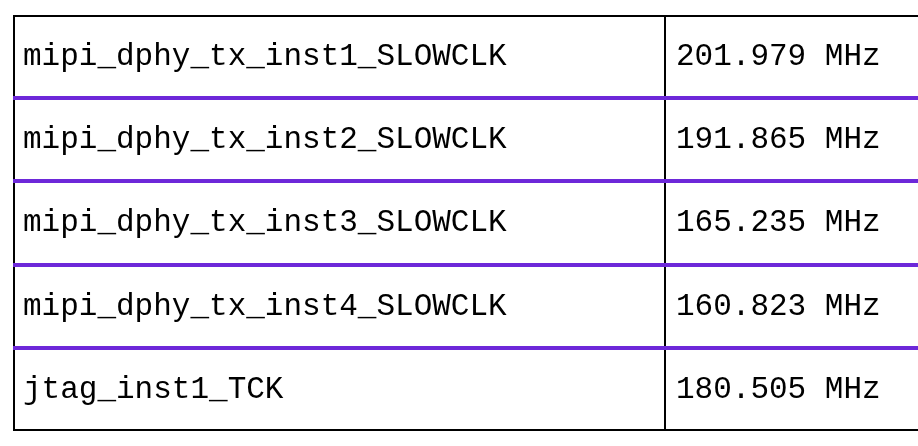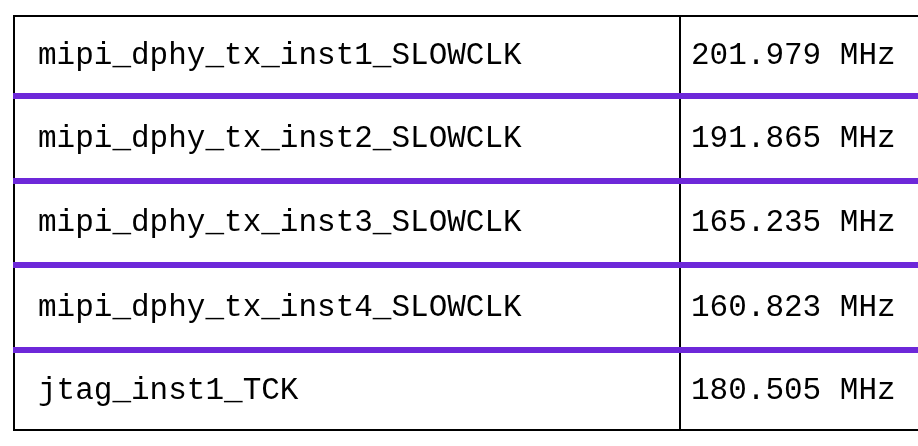--- a/index.html
+++ b/index.html
@@ -29,25 +29,25 @@
     background: #ffffff;
   }
   table.clock-table td {
     border: 2px solid #000000;
     vertical-align: middle;
     white-space: nowrap;
     overflow: hidden;
   }
   
   table.clock-table tr + tr td {
-    border-top: 6px solid #6d28d9;
+    border-top: 4px solid #6d28d9;
   }
   td.col-name {
     width: 640px;
-    padding-left: 23px;
+    padding-left: 8px;
   }
   td.col-freq {
     width: 250px;
     padding-left: 10px;
   }
 </style>
 </head>
 <body>
 
 <div class="page">

